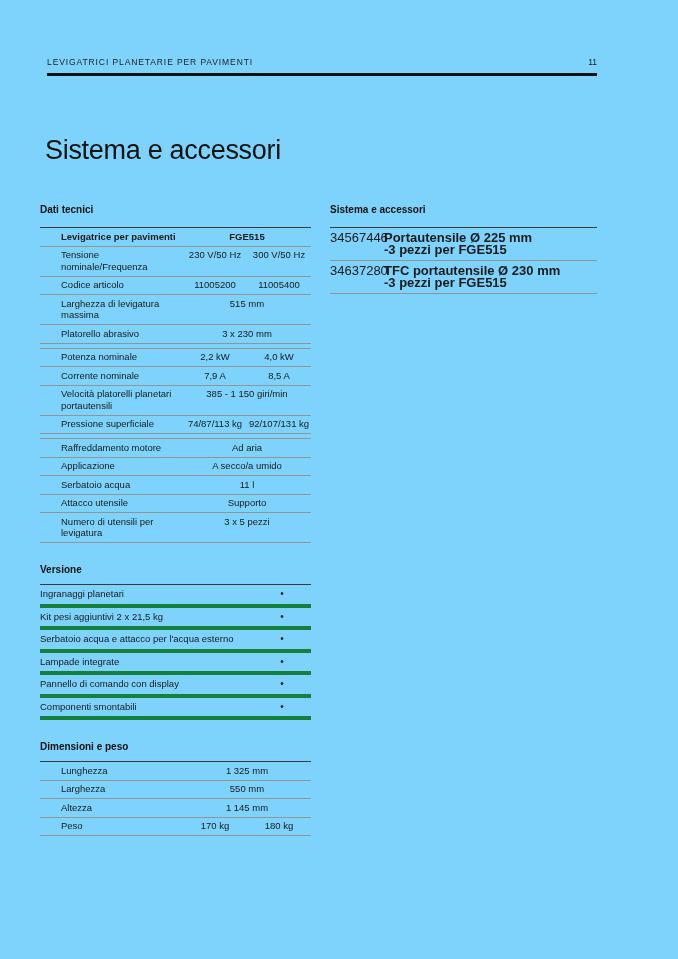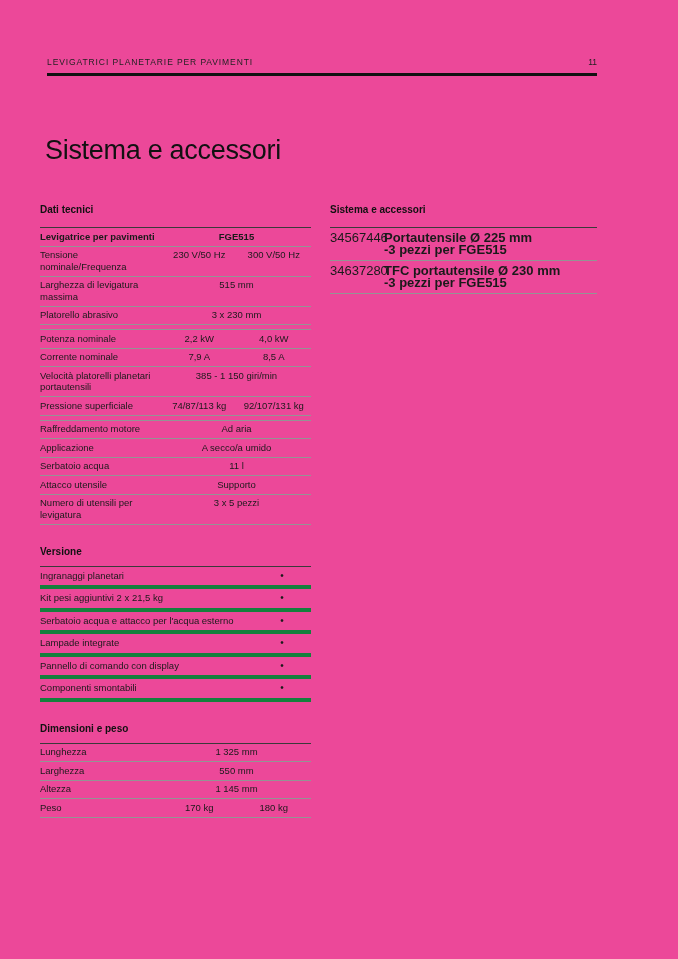--- a/index.html
+++ b/index.html
@@ -1,20 +1,20 @@
 <!DOCTYPE html>
 <html><head>
 <meta charset="utf-8">
 <style>
   * { margin:0; padding:0; box-sizing:border-box; }
   html,body { background:#e8e8e8; }
   .page {
     position:relative;
     width:678px; height:959px;
-    background:#ec4899;
+    background:#7dd3fc;
     font-family:"Liberation Sans","DejaVu Sans",sans-serif;
     color:#1a1a1a;
     margin:0 auto;
     overflow:hidden;
   }
   
   .running-header {
     position:absolute; left:47px; top:57px; width:550px;
     display:flex; justify-content:space-between; align-items:flex-end;
     font-size:8.5px; letter-spacing:0.9px; color:#222;
@@ -38,21 +38,21 @@
   
   .spec-table { border-top:1.5px solid #3a3a3a; }
   .row {
     display:flex; align-items:flex-start;
     padding:2.5px 0 3.5px 0;
     border-bottom:1px solid #949494;
     font-size:9.5px; line-height:11.5px;
   }
   .row.head { font-weight:bold; }
   .row.group-start { margin-top:4px; border-top:1px solid #949494; }
-  .lbl { width:122px; padding-right:4px; }
+  .lbl { width:122px; padding-right:4px;margin-left:21px; }
   .vals { flex:1; display:flex;justify-content:center; }
   .v { width:50%; text-align:center; }
   .vspan { flex:1; text-align:center; }
   
   .feat-table { border-top:1.5px solid #3a3a3a; margin-top:0; }
   .feat-row {
     display:flex; align-items:center;
     padding:3px 0 4px 0;
     border-bottom:4px solid #15803d;
     font-size:9.5px; line-height:11.5px;
@@ -95,20 +95,27 @@
       </div>
 
       <div class="row">
         <div class="lbl">Tensione nominale/Frequenza</div>
         <div class="vals">
           <div class="v">230 V/50 Hz</div>
           <div class="v">300 V/50 Hz</div>
         </div>
       </div>
 
+      <div class="row">
+        <div class="lbl">Codice articolo</div>
+        <div class="vals">
+          <div class="v">11005200</div>
+          <div class="v">11005400</div>
+        </div>
+      </div>
 
       <div class="row">
         <div class="lbl">Larghezza di levigatura massima</div>
         <div class="vals">
             <div class="vspan">515 mm</div>
           </div>
       </div>
 
       <div class="row">
         <div class="lbl">Platorello abrasivo</div>

